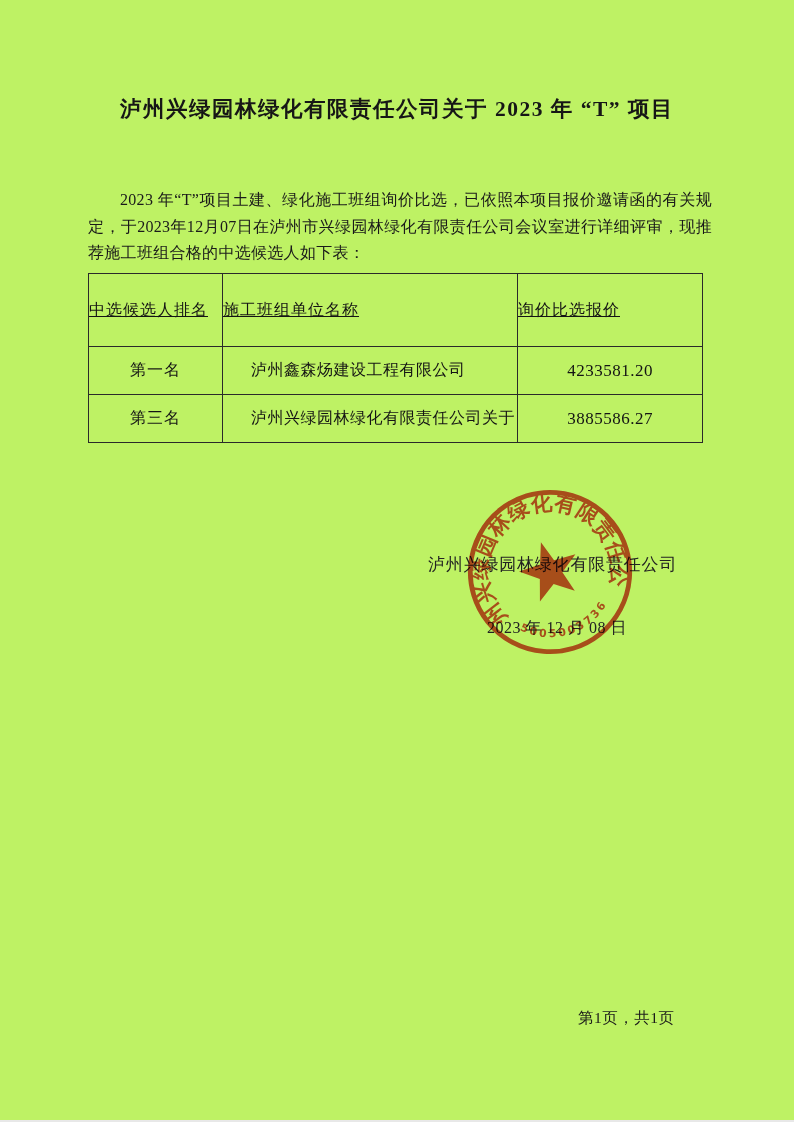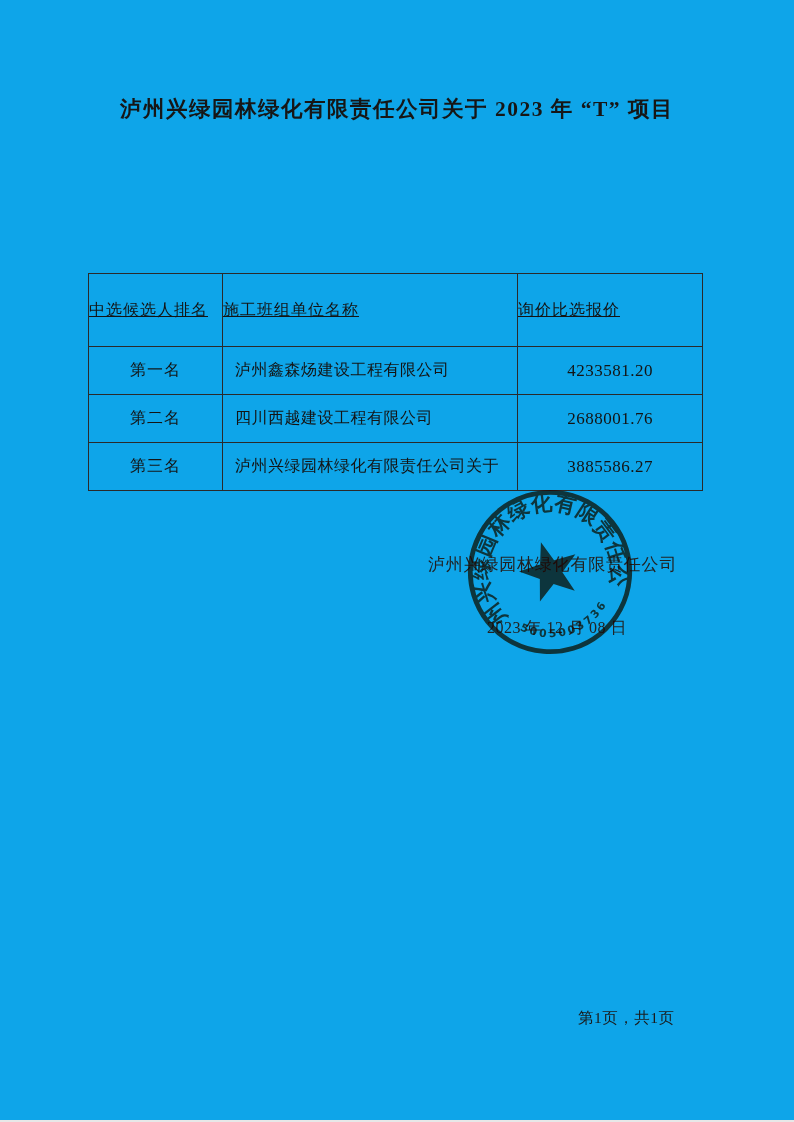--- a/index.html
+++ b/index.html
@@ -2,21 +2,21 @@
 <html><head>
 <meta charset="utf-8">
 <style>
   * { margin: 0; padding: 0; box-sizing: border-box; }
   html, body { background: #ffffff; }
   .page {
     position: relative;
     width: 794px;
     height: 1122px;
     margin: 0 auto;
-    background: #0ea5e9;
+    background: #bef264;
     font-family: "Liberation Serif", "DejaVu Serif", serif;
     color: #1c1c1c;
     overflow: hidden;
     border-bottom: 2px solid #e8e8e8;
   }
   .title-block {
     position: absolute;
     top: 86px;
     left: 70px;
     right: 70px;
@@ -53,21 +53,21 @@
     border: 1.6px solid #2a2a2a;
     font-weight: normal;
     vertical-align: middle;
   }
   table.results th { height: 73px; text-align: left; letter-spacing: 1px; text-decoration: underline; }
   table.results td { height: 48px; margin-left: 28px; }
   .col-rank  { width: 134px; }
   .col-name  { width: 295px; }
   .col-price { width: 185px; }
   td.rank-cell  { text-align: center; letter-spacing: 1px; }
-  td.company-cell { text-align: left; padding-left: 12px; letter-spacing: 0.5px; }
+  td.company-cell { text-align: left; padding-left: 28px; letter-spacing: 0.5px; }
   td.price-cell { text-align: center; font-size: 17px; letter-spacing: 0.5px; }
   .signature-company {
     position: absolute;
     top: 553px;
     left: 428px;
     font-size: 17px;
     letter-spacing: 0.8px;
     color: #222;
   }
   .signature-date {
@@ -101,44 +101,40 @@
 </style>
 </head>
 <body>
 
 <div class="page">
 
   <div class="title-block">
     <div class="title-line">泸州兴绿园林绿化有限责任公司关于 2023 年 “T” 项目</div>
   </div>
 
+  <div class="body-paragraph">2023 年“T”项目土建、绿化施工班组询价比选，已依照本项目报价邀请函的有关规定，于2023年12月07日在泸州市兴绿园林绿化有限责任公司会议室进行详细评审，现推荐施工班组合格的中选候选人如下表：</div>
 
   <table class="results">
     <colgroup>
       <col class="col-rank">
         <col class="col-name">
         <col class="col-price">
     </colgroup>
     <thead>
       <tr>
         <th>中选候选人排名</th>
         <th>施工班组单位名称</th>
         <th>询价比选报价</th>
       </tr>
     </thead>
     <tbody>
       <tr>
         <td class="rank-cell">第一名</td>
         <td class="company-cell">泸州鑫森炀建设工程有限公司</td>
         <td class="price-cell">4233581.20</td>
-      </tr>
-      <tr>
-        <td class="rank-cell">第二名</td>
-        <td class="company-cell">四川西越建设工程有限公司</td>
-        <td class="price-cell">2688001.76</td>
       </tr>
       <tr>
         <td class="rank-cell">第三名</td>
         <td class="company-cell">泸州兴绿园林绿化有限责任公司关于</td>
         <td class="price-cell">3885586.27</td>
       </tr>
     </tbody>
   </table>
 
   <div class="signature-company">泸州兴绿园林绿化有限责任公司</div>

